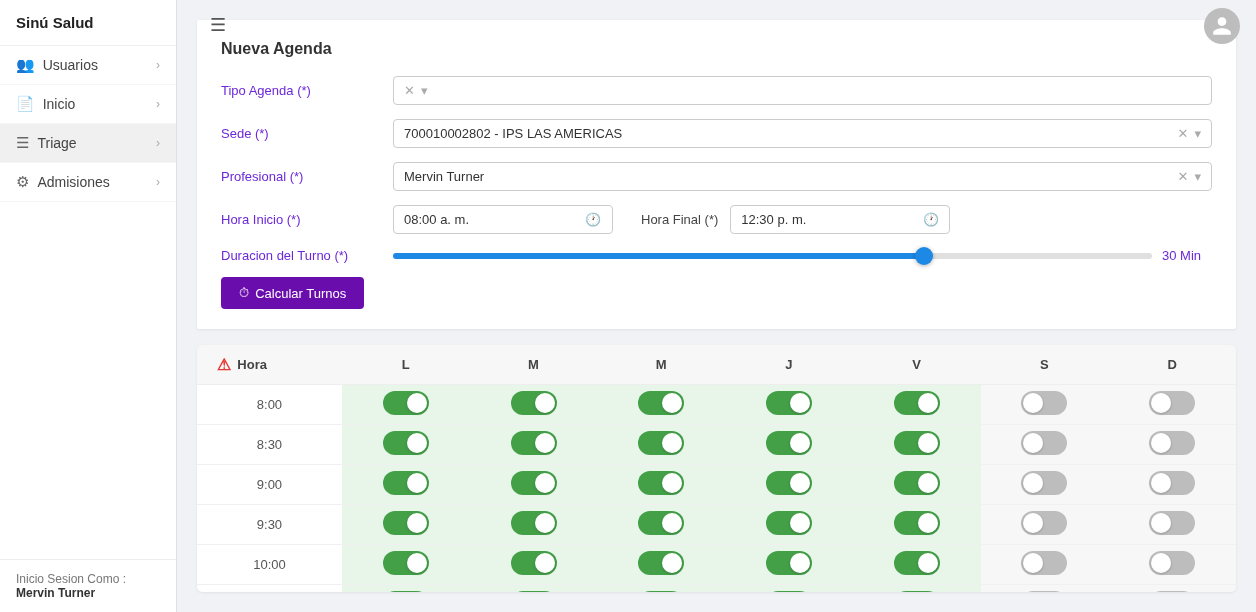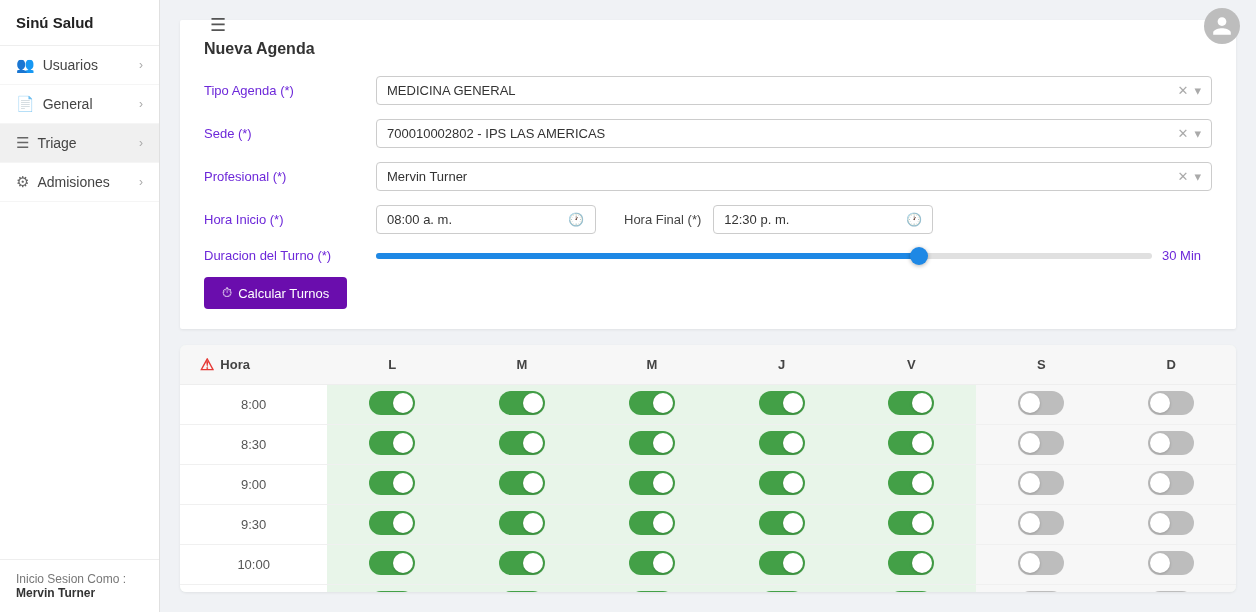--- a/index.html
+++ b/index.html
@@ -1,20 +1,20 @@
 <!DOCTYPE html>
 <html><head>
   <meta charset="utf-8">
   <style>
     * { box-sizing: border-box; margin: 0; padding: 0; }
     body { font-family: Arial, sans-serif; font-size: 14px; background: #f0f2f5; display: flex; height: 612px; overflow: hidden; }
 
     
     .sidebar {
-      width: 160px;
+      width: 177px;
       background: #ffffff;
       border-right: 1px solid #e0e0e0;
       display: flex;
       flex-direction: column;
       height: 100%;
     }
     .sidebar-header {
       padding: 14px 16px;
       font-weight: bold;
       font-size: 15px;
@@ -252,21 +252,21 @@
       <div class="sidebar-item">
         <div class="sidebar-item-left">
           <span class="sidebar-icon">👥</span>
           <span>Usuarios</span>
         </div>
         <span class="sidebar-arrow">›</span>
       </div>
       <div class="sidebar-item">
         <div class="sidebar-item-left">
           <span class="sidebar-icon">📄</span>
-          <span>General</span>
+          <span>Inicio</span>
         </div>
         <span class="sidebar-arrow">›</span>
       </div>
       <div class="sidebar-item active">
         <div class="sidebar-item-left">
           <span class="sidebar-icon">☰</span>
           <span>Triage</span>
         </div>
         <span class="sidebar-arrow">›</span>
       </div>
@@ -285,21 +285,20 @@
   </div>
 
   <div class="content-wrapper">
 
     <div class="card">
       <div class="card-title">Nueva Agenda</div>
 
       <div class="form-row">
         <label class="form-label">Tipo Agenda (*)</label>
         <div class="form-select">
-          <span class="form-select-text">MEDICINA GENERAL</span>
           <span class="form-select-icons">
             <span>✕</span>
             <span>▾</span>
           </span>
         </div>
       </div>
 
       <div class="form-row">
         <label class="form-label">Sede (*)</label>
         <div class="form-select">

